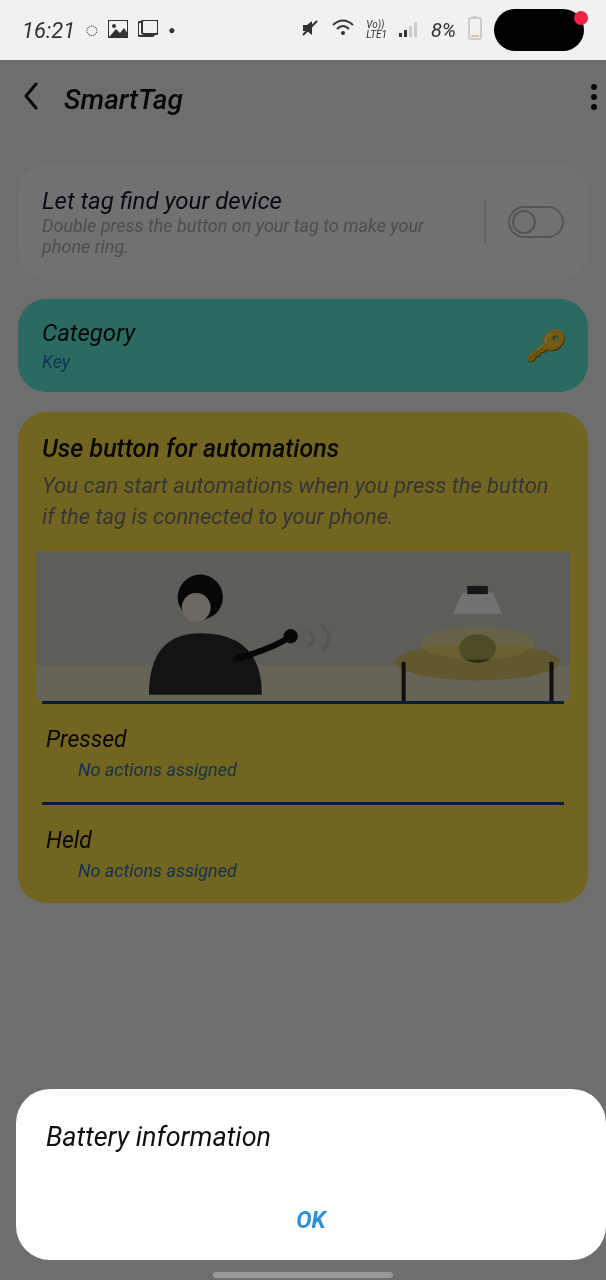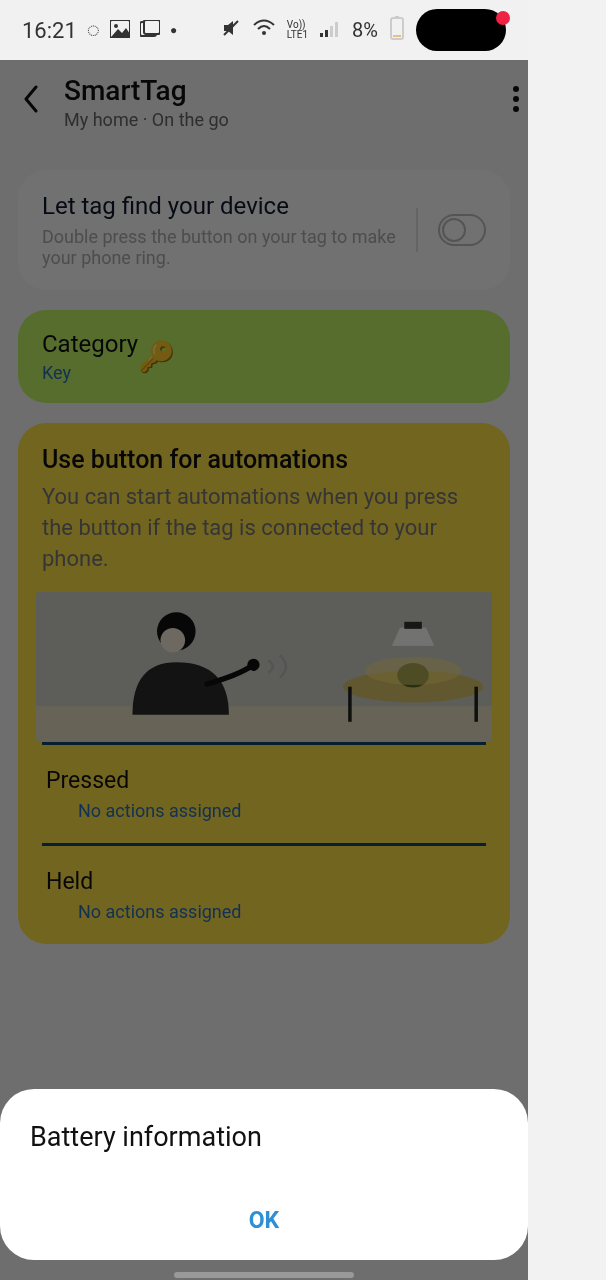--- a/index.html
+++ b/index.html
@@ -1,17 +1,17 @@
 <!DOCTYPE html>
 <html><head>
 <meta charset="utf-8">
 <style>
   * { box-sizing: border-box; margin: 0; padding: 0; }
   html, body { width: 606px; height: 1280px; overflow: hidden; font-family: -apple-system, Roboto, "Segoe UI", sans-serif; background:#f2f2f2;}
-  .screen { position: relative; width: 528px; height: 1280px; background: #f4f4f4; }
+  .screen { position: relative; width: 606px; height: 1280px; background: #f4f4f4; font-style: italic; }
 
   
   .statusbar { height: 60px; display:flex; align-items:center; justify-content:space-between; padding: 0 22px; background:#f1f1f1; }
   .sb-left { display:flex; align-items:center; gap:10px; font-size:22px; color:#333; }
   .sb-right { display:flex; align-items:center; gap:12px; font-size:20px; color:#333; }
   .sb-icon { display:inline-block; }
   .sb-pill { width:90px; height:42px; border-radius:24px; background:#000; position:relative; }
   .sb-pill::after { content:""; position:absolute; right:-4px; top:2px; width:14px; height:14px; border-radius:50%; background:#e24; }
 
   
@@ -19,27 +19,27 @@
   .back { font-size:30px; color:#111; padding:8px 14px 8px 0;}
   .titleblock { flex:1; margin-left:10px;}
   .title { font-size:28px; color:#111; font-weight:500;}
   .subtitle { font-size:18px; color:#666; margin-top:2px;}
   .more { font-size:26px; color:#111; padding:8px 4px;}
 
   .content { padding: 0 18px; }
 
   .card { background:#fafafa; border-radius:28px; padding:22px 24px; margin-top:22px; }
   .card .ctitle { font-size:24px; color:#0f172a;}
-  .card .cdesc { font-size:18px; color:#aaa; margin-top:6px; max-width:420px;}
+  .card .cdesc { font-size:18px; color:#aaa; max-width:420px;}
   .toggle-row { display:flex; align-items:center; justify-content:space-between; }
   .toggle { width:56px; height:32px; border:2px solid #bbb; border-radius:20px; position:relative; }
   .toggle::before { content:""; position:absolute; left:2px; top:2px; width:24px; height:24px; border:2px solid #bbb; border-radius:50%; background:#fafafa; box-sizing:border-box;}
   .divline { width:2px; height:44px; background:#ddd; margin:0 20px;}
 
-  .card2 { background:#bef264; border-radius:28px; padding:20px 24px; margin-top:20px; display:flex; align-items:center; justify-content:flex-start; }
+  .card2 { background:#5eead4; border-radius:28px; padding:20px 24px; margin-top:20px; display:flex; align-items:center; justify-content:space-between; }
   .card2 .ctitle2 { font-size:24px; color:#111;}
   .card2 .cval { font-size:18px; color:#2a6fb8; margin-top:4px;}
   .key-emoji { font-size:30px; }
 
   .card3 { background:#fde047; border-radius:28px; padding:22px 24px 0 24px; margin-top:20px; }
   .card3 .ctitle3 { font-size:25px; color:#111; font-weight:500;}
   .card3 .cdesc3 { font-size:22px; color:#777; margin-top:8px; line-height:1.4;}
   .illus { margin:18px -6px 0 -6px; height:150px; background:#cfcfc8; border-radius:4px; position:relative; overflow:hidden;}
   .illus-floor{position:absolute;left:0;right:0;bottom:0;height:36px;background:#e7dcc0;}
   .illus svg { position:absolute; inset:0;}
@@ -48,21 +48,21 @@
   .actlabel { font-size:23px; color:#111;}
   .actval { font-size:18px; color:#2a6fb8; margin-top:6px;margin-left:32px;}
 
   
   .scrim { position:absolute; inset:0; background:rgba(0,0,0,0.55); }
 
   
   .statusbar { position:relative; z-index:5; }
 
   
-  .sheet { position:absolute; left:0; right:0; bottom:20px; background:#fff; border-radius:34px 34px 34px 34px; padding:32px 30px 20px 30px; z-index:10; }
+  .sheet { position:absolute; left:16px; right:0; bottom:20px; background:#fff; border-radius:34px 34px 34px 34px; padding:32px 30px 20px 30px; z-index:10; }
   .sheet-title { font-size:27px; color:#111; font-weight:400;}
   .sheet-body { margin-top:32px; font-size:21px; color:#444; line-height:1.7;}
   .sheet-ok { text-align:center; margin-top:40px; padding:14px 0 6px 0;}
   .sheet-ok span{ font-size:23px; font-weight:700; color:#2f8fd6;}
 
   .navhint { position:absolute; left:0; right:0; bottom:2px; display:flex; justify-content:center; z-index:20;}
   .navhint .bar { width:180px; height:6px; background:#999; border-radius:4px;}
 </style>
 </head>
 <body>
@@ -124,21 +124,20 @@
   </div>
 
   <div class="header">
     <div class="back">
       <svg width="18" height="28" viewBox="0 0 18 28">
           <path d="M14 2 L4 14 L14 26" fill="none" stroke="#111" stroke-width="3" stroke-linecap="round" stroke-linejoin="round"></path>
         </svg>
     </div>
     <div class="titleblock">
       <div class="title">SmartTag</div>
-      <div class="subtitle">My home · On the go</div>
     </div>
     <div class="more">
       <svg width="8" height="28" viewBox="0 0 8 28">
           <circle cx="4" cy="4" r="3" fill="#111"></circle>
           <circle cx="4" cy="14" r="3" fill="#111"></circle>
           <circle cx="4" cy="24" r="3" fill="#111"></circle>
         </svg>
     </div>
   </div>
 

